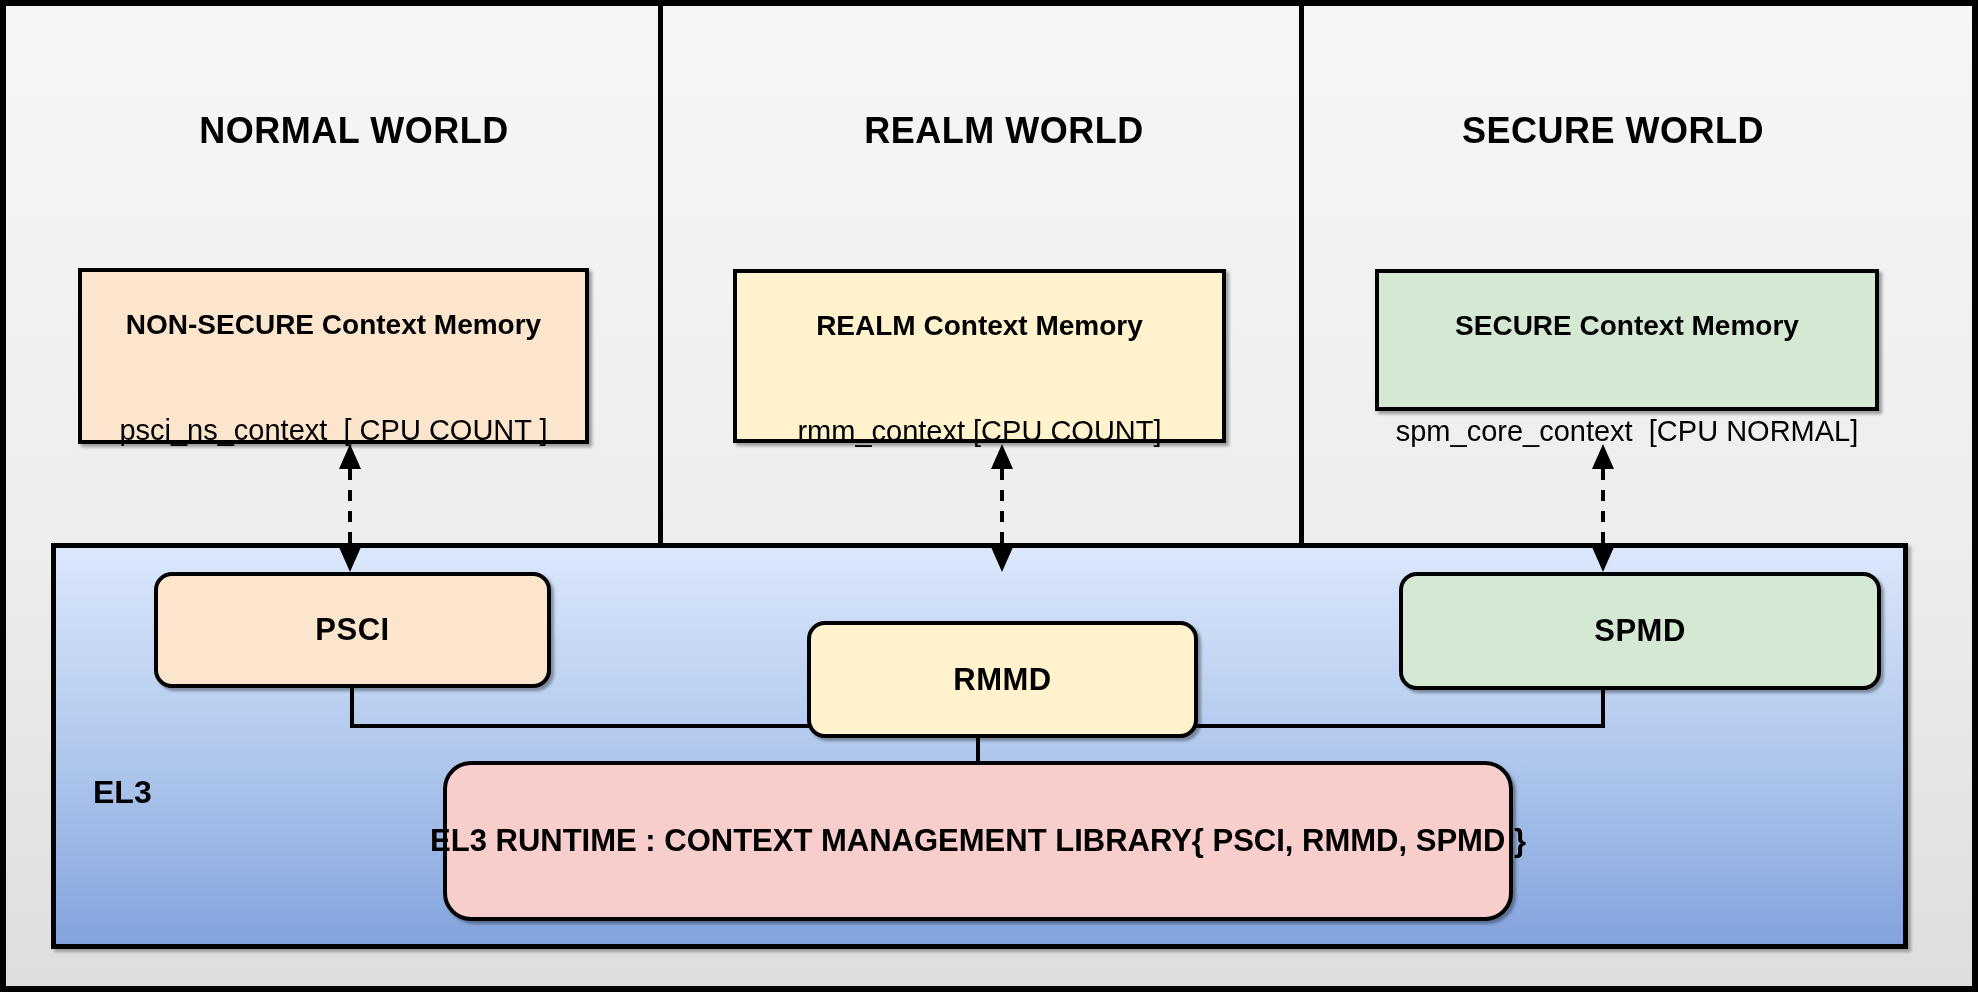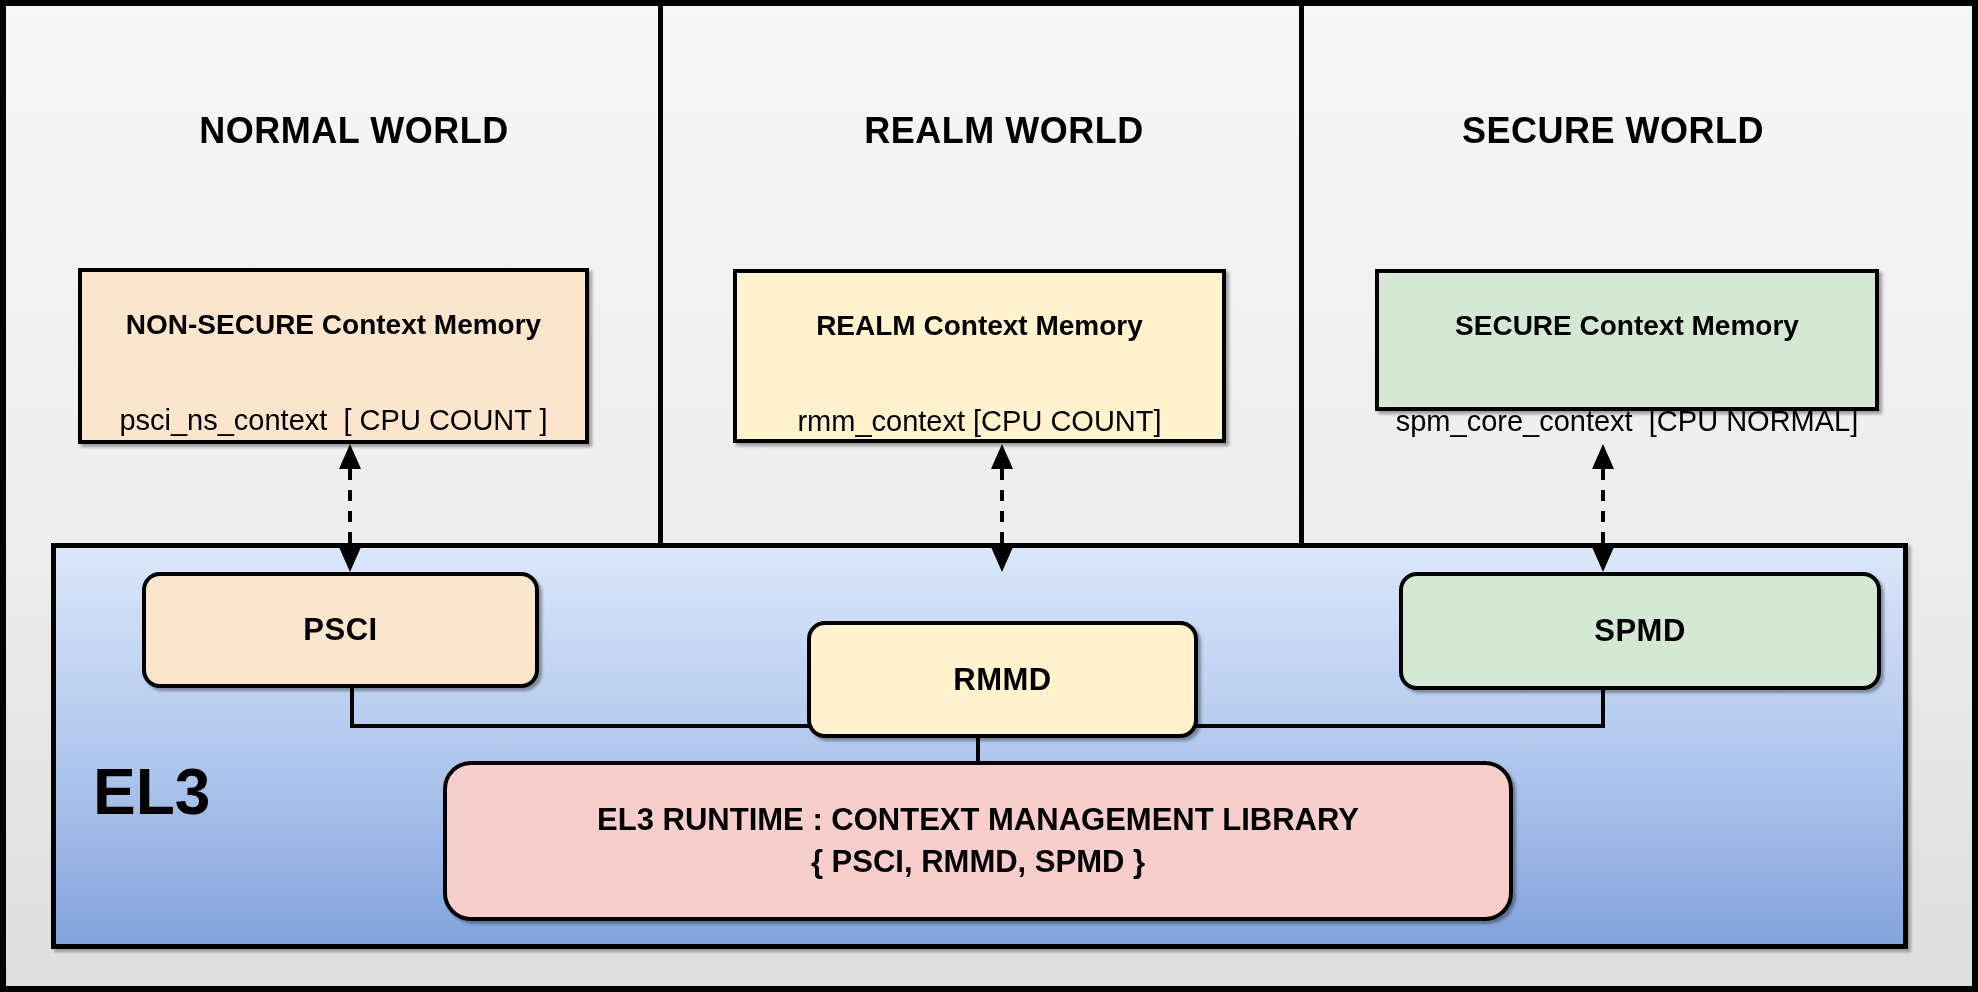--- a/index.html
+++ b/index.html
@@ -28,21 +28,21 @@
   #title-secure{left:1607px;}
 
   
   .mem-box{
     position:absolute;border:4px solid #000;
     display:flex;flex-direction:column;align-items:center;text-align:center;
     box-shadow:3px 3px 3px rgba(0,0,0,0.35);
     gap:32px;
   }
   .mem-box .mem-title{font-weight:bold;font-size:28px;line-height:34px;margin-top:36px;white-space:pre;}
-  .mem-box .mem-detail{font-size:29px;line-height:34px;margin-top:29px;white-space:pre;}
+  .mem-box .mem-detail{font-size:29px;line-height:34px;margin-top:39px;white-space:pre;}
   #mem-normal{left:72px;top:262px;width:511px;height:176px;background:#fce5cd;}
   #mem-realm {left:727px;top:263px;width:493px;height:174px;background:#fff2cc;}
   #mem-secure{left:1369px;top:263px;width:504px;height:142px;background:#d5e8d4;}
 
   
   .dashed-arrow{position:absolute;top:438px;height:128px;width:24px;
     display:flex;flex-direction:column;align-items:center;z-index:5;}
   #arrow-normal{left:332px;}
   #arrow-realm{left:984px;}
   #arrow-secure{left:1585px;}
@@ -50,46 +50,46 @@
   .arrow-head-down{width:0;height:0;border-left:11px solid transparent;border-right:11px solid transparent;border-top:25px solid #000;}
   .dash-line{flex:1;width:4px;background:repeating-linear-gradient(180deg,#000 0 11px,transparent 11px 21px);}
 
   
   .el3-box{
     position:absolute;left:45px;top:537px;width:1857px;height:406px;
     border:5px solid #000;
     background:linear-gradient(180deg,#dbe7fb 0%,#aec6ec 55%,#82a3dc 100%);
     box-shadow:3px 3px 3px rgba(0,0,0,0.3);
   }
-  .el3-label{position:absolute;left:87px;top:760px;font-size:64px;font-weight:bold;line-height:52px;}
+  .el3-label{position:absolute;left:87px;top:760px;font-size:32px;font-weight:bold;line-height:52px;}
 
   
   .disp-box{
     position:absolute;border:4px solid #000;border-radius:18px;
     display:flex;align-items:center;justify-content:center;
     font-weight:bold;font-size:31px;letter-spacing:0.5px;
     box-shadow:3px 3px 3px rgba(0,0,0,0.35);z-index:4;
   }
-  #disp-psci{left:136px;top:566px;width:397px;height:116px;background:#fce5cd;}
+  #disp-psci{left:148px;top:566px;width:397px;height:116px;background:#fce5cd;}
   #disp-rmmd{left:801px;top:567px;width:391px;height:117px;background:#fff2cc;margin-top:48px;}
   #disp-spmd{left:1393px;top:566px;width:482px;height:118px;background:#d5e8d4;}
 
   
   .conn{position:absolute;background:#000;z-index:3;}
   #conn-drop-psci{left:344px;top:680px;width:4px;height:42px;}
   #conn-drop-rmmd{left:994px;top:682px;width:4px;height:40px;}
   #conn-drop-spmd{left:1595px;top:682px;width:4px;height:40px;}
   #conn-bus{left:344px;top:718px;width:1255px;height:4px;}
   #conn-drop-runtime{left:970px;top:722px;width:4px;height:36px;}
 
   
   .runtime-box{
     position:absolute;left:437px;top:755px;width:1070px;height:160px;
     border:4px solid #000;border-radius:28px;background:#f8cecc;
-    display:flex;flex-direction:column;align-items:center;justify-content:center;
+    display:flex;flex-direction:row;align-items:center;justify-content:center;
     font-weight:bold;font-size:31px;line-height:42px;text-align:center;
     box-shadow:3px 3px 3px rgba(0,0,0,0.35);z-index:4;white-space:pre;
   }
 </style>
 </head>
 <body>
 
 <div class="canvas">
 
   <div class="divider" id="divider-1"></div>

